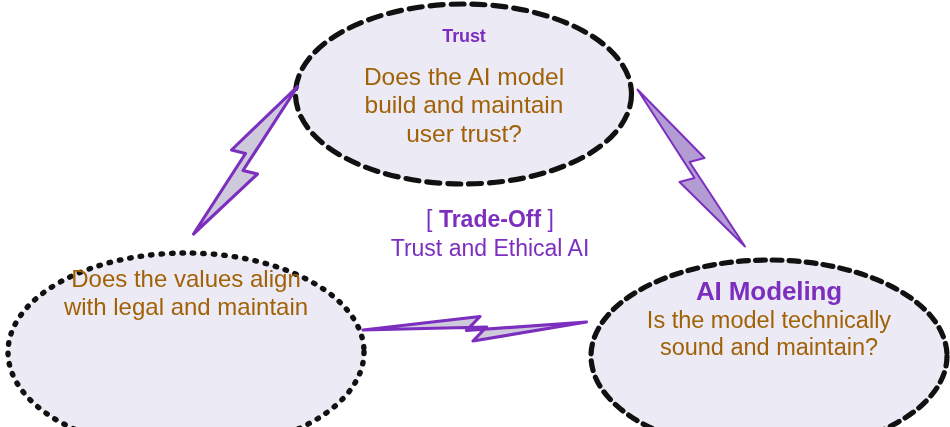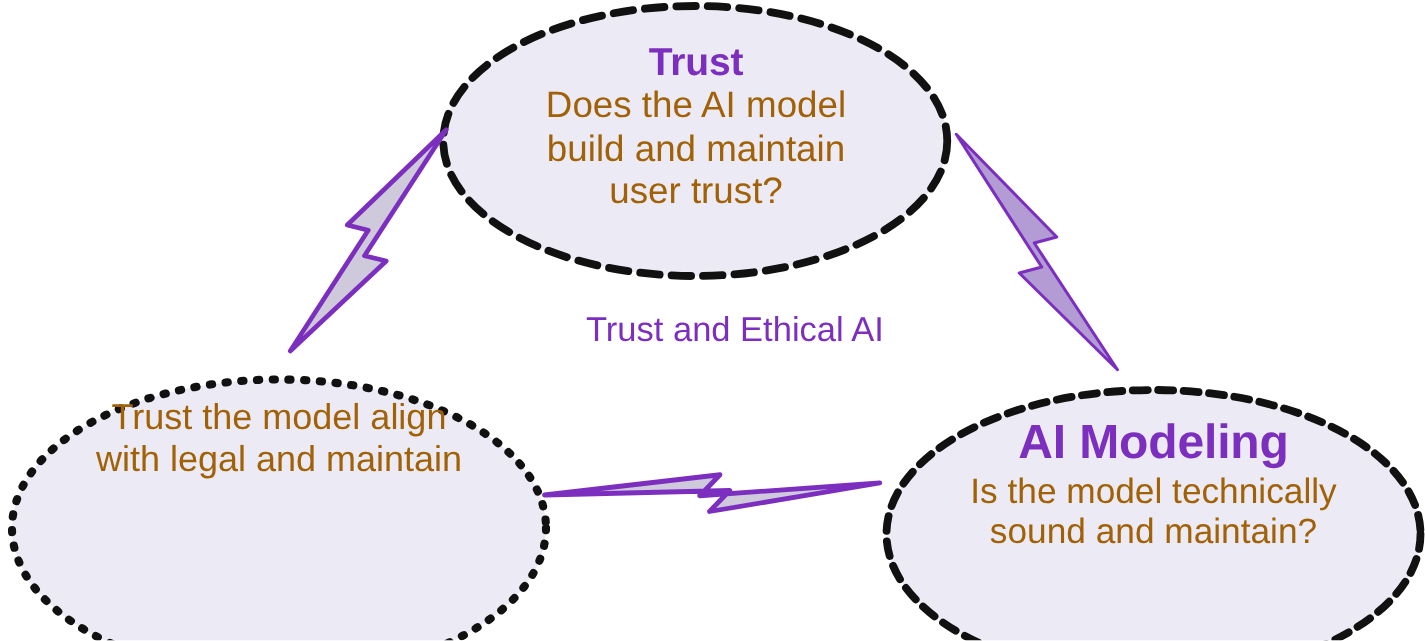--- a/index.html
+++ b/index.html
@@ -40,37 +40,37 @@
     display: block;
     color: #a16207;
   }
   
   #trust-text {
     left: 300px;
     top: 26px;
     width: 328px;
     font-size: 24.5px;
   }
-  #trust-text .node-title { font-size: 26px; margin-bottom: 1px; }
+  #trust-text .node-title { font-size: 18px; margin-bottom: 16px; }
   
   #ethics-text {
     left: 18px;
     top: 265px;
     width: 336px;
     font-size: 24px;
   }
   #ethics-text .node-title { font-size: 26px; margin-bottom: 1px; }
   
   #aimodeling-text {
     left: 600px;
     top: 276px;
     width: 338px;
     font-size: 23.5px;
   }
-  #aimodeling-text .node-title { font-size: 32px; margin-bottom: 1px; }
+  #aimodeling-text .node-title { font-size: 26px; margin-bottom: 1px; }
   
   #tradeoff-block {
     position: absolute;
     left: 345px;
     top: 206px;
     width: 290px;
     text-align: center;
     color: #7c2fbf;
   }
   #tradeoff-line1 {
@@ -139,27 +139,28 @@
   </svg>
 
   <div class="node-text" id="trust-text">
     <span class="node-title">Trust</span>
     <span class="node-body">Does the AI model</span>
     <span class="node-body">build and maintain</span>
     <span class="node-body">user trust?</span>
   </div>
 
   <div class="node-text" id="ethics-text">
-    <span class="node-body">Trust the model align</span>
+    <span class="node-body">Does the values align</span>
     <span class="node-body">with legal and maintain</span>
   </div>
 
   <div class="node-text" id="aimodeling-text">
     <span class="node-title">AI Modeling</span>
     <span class="node-body">Is the model technically</span>
     <span class="node-body">sound and maintain?</span>
   </div>
 
   <div id="tradeoff-block">
+    <span id="tradeoff-line1"><span class="bracket">[</span>&nbsp;<span class="tradeoff-word">Trade-Off</span>&nbsp;<span class="bracket">]</span></span>
     <span id="tradeoff-line2">Trust and Ethical AI</span>
   </div>
 
 </div>
 
 </body></html>

